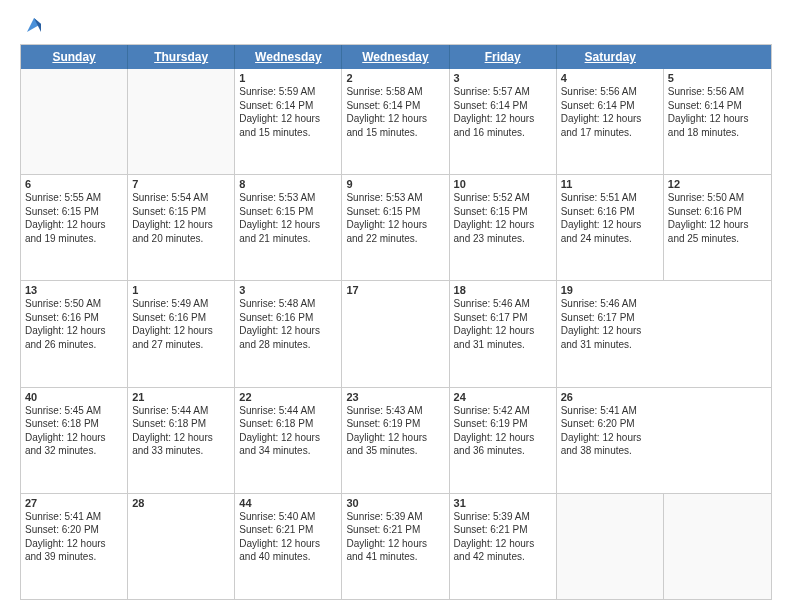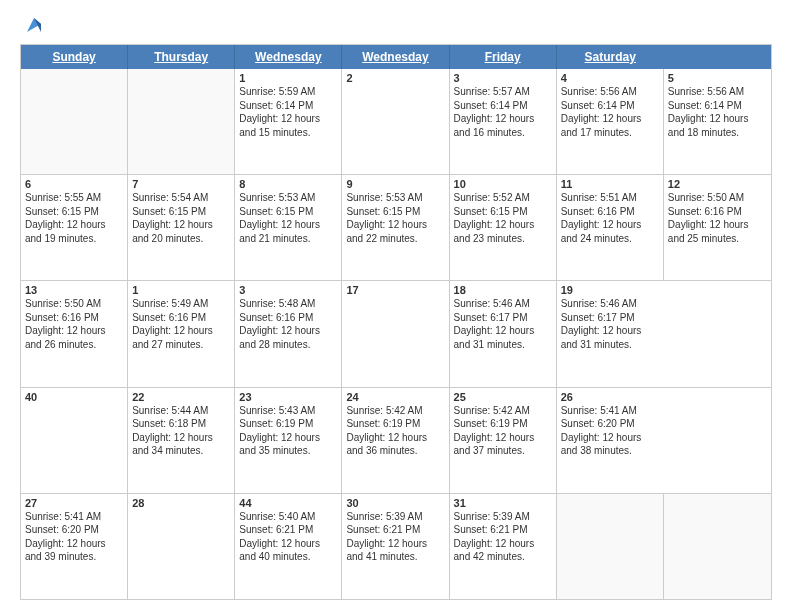--- a/index.html
+++ b/index.html
@@ -152,20 +152,23 @@
           <div class="cal-cell empty"></div>
           <div class="cal-cell empty"></div>
           <div class="cal-cell">
             <span class="day-num">1</span>
             <div class="cal-cell-text">Sunrise: 5:59 AM
 Sunset: 6:14 PM
 Daylight: 12 hours and 15 minutes.</div>
           </div>
           <div class="cal-cell">
             <span class="day-num">2</span>
+            <div class="cal-cell-text">Sunrise: 5:58 AM
+Sunset: 6:14 PM
+Daylight: 12 hours and 15 minutes.</div>
           </div>
           <div class="cal-cell">
             <span class="day-num">3</span>
             <div class="cal-cell-text">Sunrise: 5:57 AM
 Sunset: 6:14 PM
 Daylight: 12 hours and 16 minutes.</div>
           </div>
           <div class="cal-cell">
             <span class="day-num">4</span>
             <div class="cal-cell-text">Sunrise: 5:56 AM
@@ -254,44 +257,47 @@
           <div class="cal-cell">
             <span class="day-num">19</span>
             <div class="cal-cell-text">Sunrise: 5:46 AM
 Sunset: 6:17 PM
 Daylight: 12 hours and 31 minutes.</div>
           </div>
         </div>
         <div class="cal-row">
           <div class="cal-cell">
             <span class="day-num">40</span>
+            <div class="cal-cell-text">Sunrise: 5:45 AM
+Sunset: 6:18 PM
+Daylight: 12 hours and 32 minutes.</div>
+          </div>
+          <div class="cal-cell">
+            <span class="day-num">21</span>
+            <div class="cal-cell-text">Sunrise: 5:44 AM
+Sunset: 6:18 PM
+Daylight: 12 hours and 33 minutes.</div>
           </div>
           <div class="cal-cell">
             <span class="day-num">22</span>
             <div class="cal-cell-text">Sunrise: 5:44 AM
 Sunset: 6:18 PM
 Daylight: 12 hours and 34 minutes.</div>
           </div>
           <div class="cal-cell">
             <span class="day-num">23</span>
             <div class="cal-cell-text">Sunrise: 5:43 AM
 Sunset: 6:19 PM
 Daylight: 12 hours and 35 minutes.</div>
           </div>
           <div class="cal-cell">
             <span class="day-num">24</span>
             <div class="cal-cell-text">Sunrise: 5:42 AM
 Sunset: 6:19 PM
 Daylight: 12 hours and 36 minutes.</div>
-          </div>
-          <div class="cal-cell">
-            <span class="day-num">25</span>
-            <div class="cal-cell-text">Sunrise: 5:42 AM
-Sunset: 6:19 PM
-Daylight: 12 hours and 37 minutes.</div>
           </div>
           <div class="cal-cell">
             <span class="day-num">26</span>
             <div class="cal-cell-text">Sunrise: 5:41 AM
 Sunset: 6:20 PM
 Daylight: 12 hours and 38 minutes.</div>
           </div>
         </div>
         <div class="cal-row">
           <div class="cal-cell">

